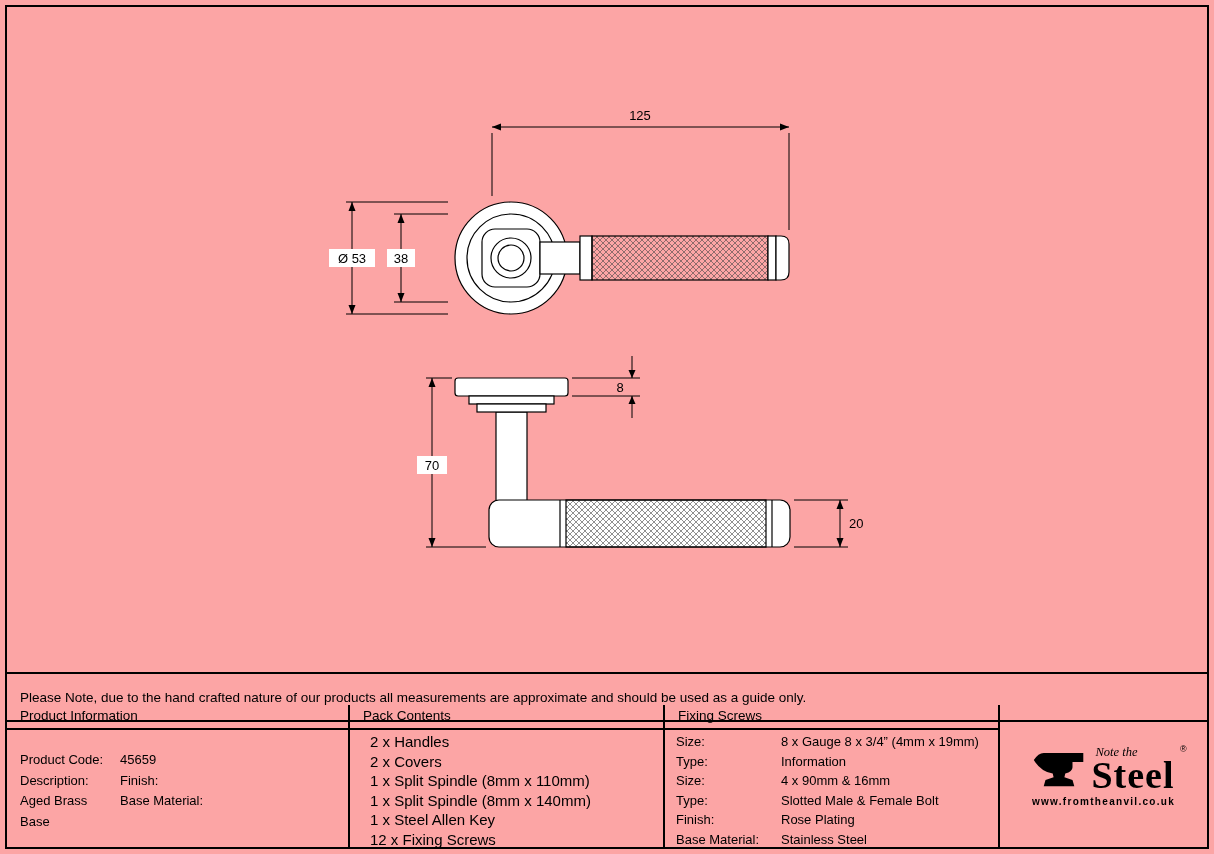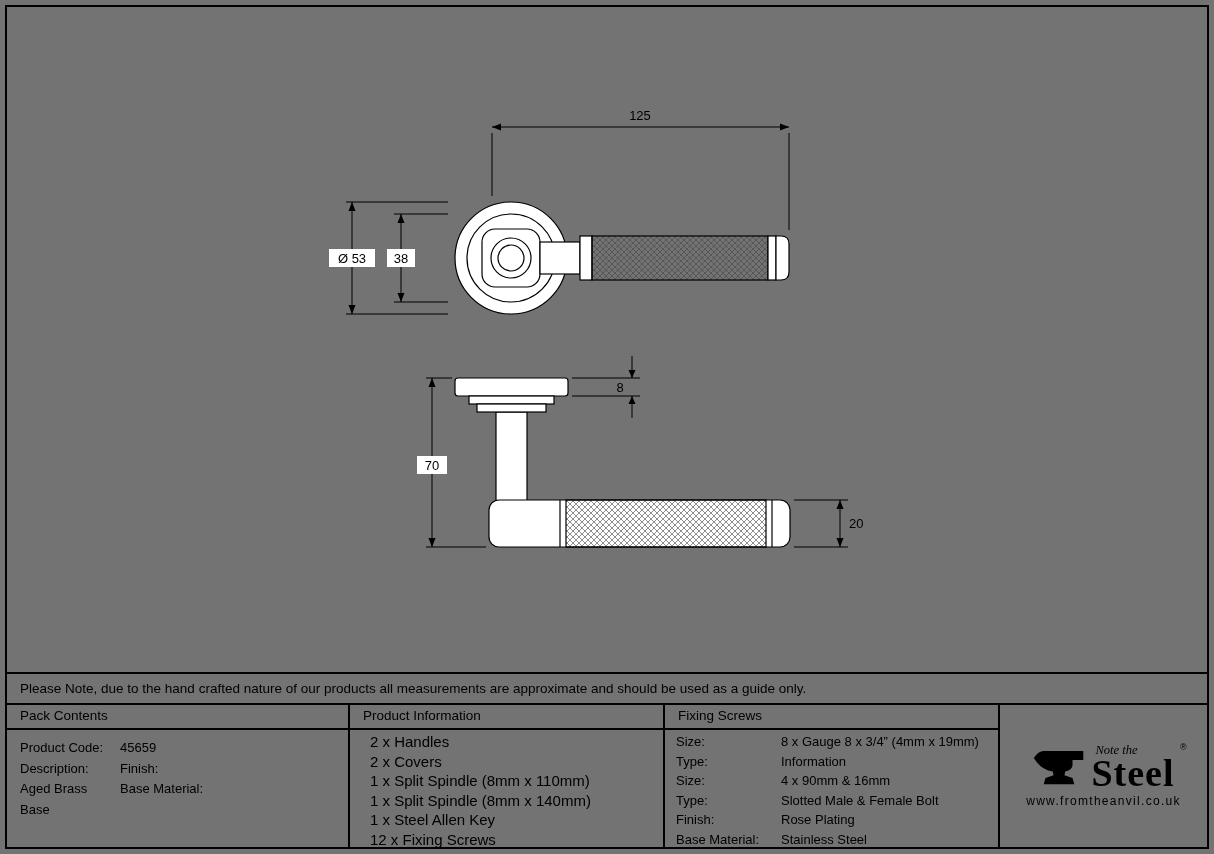--- a/index.html
+++ b/index.html
@@ -1,62 +1,62 @@
 <!DOCTYPE html>
 <html><head>
 <meta charset="utf-8">
 <style>
   html,body { margin:0; padding:0; background:#fff; }
   .page {
-    position:relative; width:1214px; height:854px; background:#737373;
+    position:relative; width:1214px; height:854px; background:#fca5a5;
     font-family:"Liberation Sans", sans-serif; color:#000; overflow:hidden;
   }
   .frame {
     position:absolute; left:5px; top:5px; right:5px; bottom:5px;
     border:2px solid #000; pointer-events:none;
   }
   svg.drawing { position:absolute; left:0; top:0; }
   svg.drawing text { font-family:"Liberation Sans", sans-serif; font-size:13px; fill:#000; }
 
   .note-bar {
-    position:absolute; left:7px; right:7px; top:672px; height:33px;
+    position:absolute; left:7px; right:7px; top:672px; height:50px;
     box-sizing:border-box; border-top:2px solid #000; border-bottom:2px solid #000;
     display:flex; align-items:center; padding-left:13px; font-size:13.5px;
   }
   .spec {
     position:absolute; left:7px; right:7px; top:705px; bottom:7px;
     display:grid; grid-template-columns:343px 315px 335px 1fr;
     grid-template-rows:25px 1fr;
   }
   .spec > div { box-sizing:border-box; }
   .hcell {
     border-right:2px solid #000; border-bottom:2px solid #000;
     font-size:13.5px; padding:3px 0 0 13px;
   }
   .bcell { border-right:2px solid #000; overflow:hidden; }
   .kv {
     display:grid; grid-template-columns:100px 1fr;
-    padding:8px 6px 0 13px; font-size:13px; line-height:20.7px;
+    padding:8px 6px 0 13px; font-size:13px; line-height:20.7px;margin-top:12px;
   }
   .kv3 {
     display:grid; grid-template-columns:105px 1fr;
     padding:2px 4px 0 11px; font-size:13px; line-height:19.5px;
   }
   .list { padding:2px 4px 0 20px; font-size:15px; line-height:19.5px; }
 
   .logo-cell {
     grid-column:4; grid-row:1 / span 2;
     display:flex; flex-direction:column; align-items:center; justify-content:center;
   }
   .logo-row { display:flex; align-items:flex-end; gap:5px; }
   .logo-text { position:relative; display:flex; flex-direction:column; align-items:flex-start; }
   .from-the { font-family:"Liberation Serif", serif; font-style:italic; font-size:12.5px; line-height:12px; margin-left:4px; }
   .brand { font-family:"Liberation Serif", serif; font-weight:700; font-size:38px; line-height:34px; letter-spacing:1px; }
   .reg { position:absolute; top:-2px; right:-12px; font-size:9px; }
-  .logo-url { font-size:12px; font-weight:400; letter-spacing:1.3px; margin-top:4px; }
+  .logo-url { font-size:10px; font-weight:700; letter-spacing:1.3px; margin-top:4px; }
 </style>
 </head>
 <body>
 
 <div class="page">
   <div class="frame"></div>
 
   <svg class="drawing" width="1214" height="672" viewBox="0 0 1214 672">
     <defs>
       <pattern id="knurl" width="6" height="6" patternUnits="userSpaceOnUse">
@@ -145,22 +145,22 @@
       <text x="432" y="470" text-anchor="middle">70</text>
       <text x="849" y="528" text-anchor="start">20</text>
     </g>
   </svg>
 
   <div class="note-bar">
     <span>Please Note, due to the hand crafted nature of our products all measurements are approximate and should be used as a guide only.</span>
   </div>
 
   <div class="spec">
+    <div class="hcell">Product Information</div>
     <div class="hcell">Pack Contents</div>
-    <div class="hcell">Product Information</div>
     <div class="hcell">Fixing Screws</div>
 
     <div class="logo-cell">
       <div class="logo-row">
         <svg width="54" height="44" viewBox="0 0 60 48">
           <path fill="#000" d="M13,5 L57,5 L57,15 L45,15 L45,21 Q45,26 37,28 L36,32 L45,35 L47,42 L13,42 L15,35 L24,32 L23,28 Q10,26 2,13 Q7,5 13,5 Z"></path>
         </svg>
         <div class="logo-text">
           <span class="from-the">Note the</span>
           <span class="reg">®</span>

